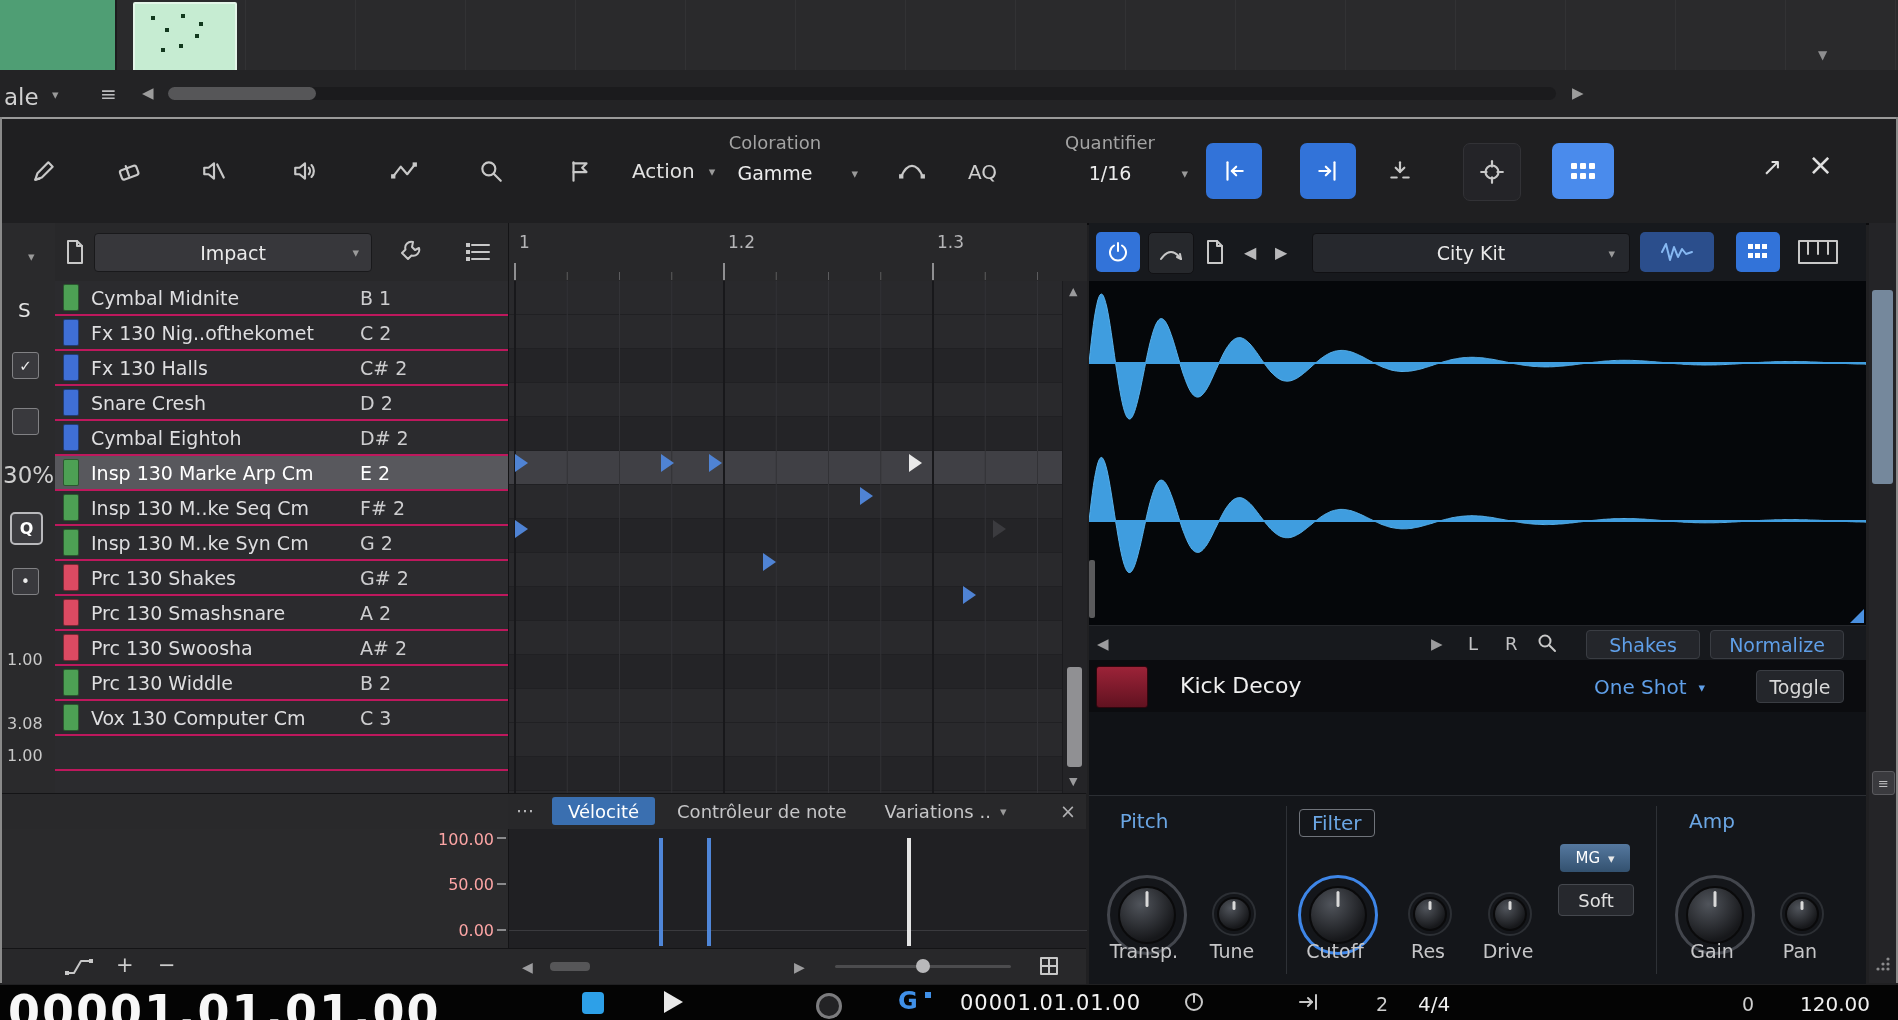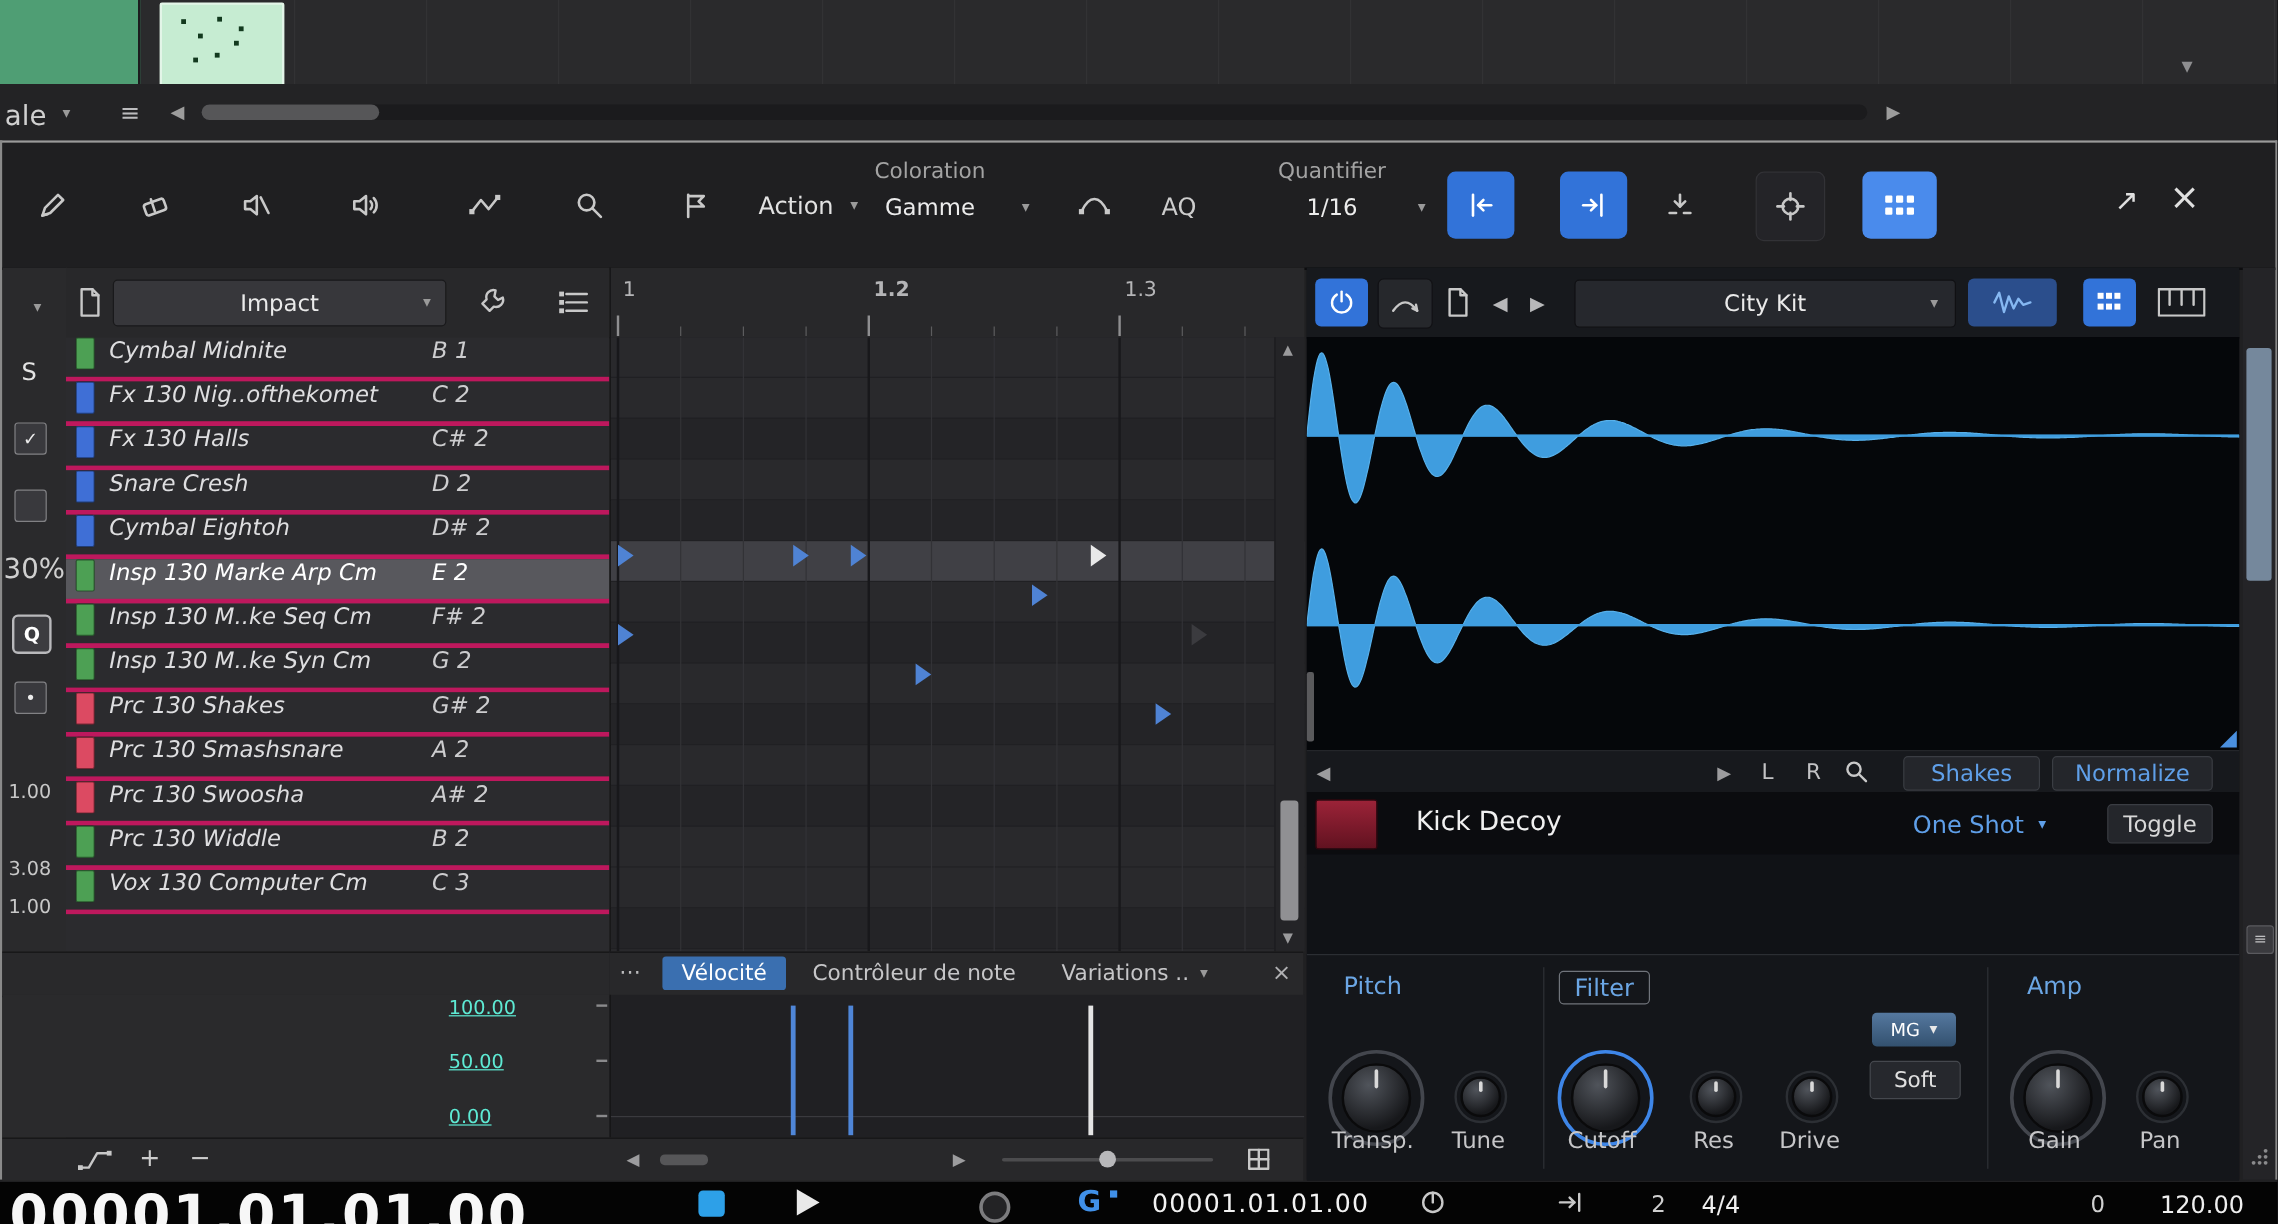--- a/index.html
+++ b/index.html
@@ -38,21 +38,21 @@
   .twolab .val{position:relative;margin-top:9px;font-size:19px;color:#ececec;}
   .twolab .val .car{position:absolute;right:2px;top:5px;}
   
   #gutter{position:absolute;left:2px;top:223px;width:53px;height:760px;background:#2a2a2c;border-right:1px solid #1a1a1c;}
   .cb{width:25px;height:25px;background:#39393d;border:1px solid #818184;border-radius:3px;display:flex;align-items:center;justify-content:center;color:#ececec;font-size:15px;}
   .qbox{width:29px;height:29px;border:2px solid #b9b9bc;border-radius:5px;background:#3c3c40;display:flex;align-items:center;justify-content:center;color:#fff;font-size:16px;font-weight:bold;}
   #listhead{position:absolute;left:55px;top:223px;width:453px;height:58px;background:#28282a;border-bottom:1px solid #141416;}
   #bank-dd{position:absolute;left:39px;top:10px;width:276px;height:37px;background:#37373b;border:1px solid #19191b;border-radius:4px;display:flex;align-items:center;justify-content:center;color:#eaeaea;font-size:19px;}
   #bank-dd .car{position:absolute;right:12px;top:12px;}
   #drum-rows{position:absolute;left:55px;top:281px;width:453px;height:512px;overflow:hidden;background:#2b2b2e;}
-  .drow{height:33px;display:flex;align-items:flex-start;padding-left:8px;background:#2b2b2e;border-bottom:4px solid #be185d;font-style:italic;}
+  .drow{height:33px;display:flex;align-items:center;padding-left:8px;background:#2b2b2e;border-bottom:2px solid #be185d;}
   .drow.sel{background:#58585d;}
   .drow.sel .dname,.drow.sel .dnote{color:#fff;}
   .chip{width:14px;height:25px;border-radius:2px;margin-right:12px;border:1px solid rgba(0,0,0,.45);flex:none;}
   .dname{flex:1;font-size:19px;color:#dedee0;white-space:nowrap;overflow:hidden;}
   .dnote{width:148px;font-size:19px;color:#cdcdcf;flex:none;}
   #ruler{position:absolute;left:508px;top:223px;width:578px;height:58px;background:#28282a;border-bottom:1px solid #141416;border-left:1px solid #141416;overflow:hidden;}
   .rlab{position:absolute;top:9px;font-size:17px;color:#b5b5b7;}
   #grid{position:absolute;left:508px;top:281px;width:578px;height:512px;background:#29292c;overflow:hidden;border-left:1px solid #141416;}
   .grow{height:33px;border-bottom:1px solid #202023;background:#29292c;}
   .grow.sharp{background:#242427;}
@@ -87,21 +87,21 @@
   .knob::after{content:"";position:absolute;left:50%;top:6%;width:3px;height:30%;background:#d9d9d9;transform:translateX(-50%);border-radius:2px;}
   .klabel{position:absolute;width:120px;text-align:center;font-size:19px;color:#c6c6c8;top:144px;}
   
   #right-rail{position:absolute;left:1869px;top:223px;width:27px;height:760px;background:#242427;}
   
   #lane-left{position:absolute;left:2px;top:793px;width:506px;height:36px;background:#29292b;border-top:1px solid #141416;border-bottom:1px solid #141416;}
   #lane-tabs{position:absolute;left:508px;top:793px;width:578px;height:36px;background:#28282a;border-top:1px solid #141416;border-bottom:1px solid #141416;}
   .ltab{height:28px;display:inline-flex;align-items:center;padding:0 16px;font-size:18px;color:#c6c6c8;gap:9px;border-radius:3px;margin-right:6px;}
   .ltab.act{background:#3a6fb0;color:#fff;}
   #scale-area{position:absolute;left:2px;top:829px;width:506px;height:119px;background:#2a2a2c;}
-  .vlab{position:absolute;right:14px;width:120px;font-size:16px;color:#5eead4;text-decoration:underline;}
+  .vlab{position:absolute;right:14px;width:120px;text-align:right;font-size:16px;color:#fca5a5;}
   .vtick{position:absolute;right:2px;width:9px;height:2px;background:#8a8a8c;}
   #lane{position:absolute;left:508px;top:829px;width:578px;height:119px;background:#202023;border-left:1px solid #141416;overflow:hidden;}
   .stem{position:absolute;width:4px;background:#4f86d8;top:9px;height:108px;}
   .stem.white{background:#e4e4e4;}
   #bottom-row{position:absolute;left:2px;top:948px;width:1084px;height:35px;background:#28282a;border-top:1px solid #141416;}
   
   #transport{position:absolute;left:0;top:985px;width:1898px;height:35px;background:#040404;overflow:hidden;}
   #big-pos{position:absolute;left:8px;top:0;width:560px;height:35px;overflow:hidden;}
   #big-pos span{display:block;margin-top:4px;font-size:46px;font-weight:bold;color:#f7f7f7;letter-spacing:2px;line-height:46px;}
   .tp-txt{position:absolute;color:#efefef;font-size:20px;top:7px;}
@@ -402,21 +402,21 @@
         <line x1="110.5" y1="49" x2="110.5" y2="57" stroke="#5c5c5e" stroke-width="1"></line>
         <line x1="162.75" y1="49" x2="162.75" y2="57" stroke="#5c5c5e" stroke-width="1"></line>
         <line x1="215" y1="40" x2="215" y2="57" stroke="#8f8f91" stroke-width="2"></line>
         <line x1="267.25" y1="49" x2="267.25" y2="57" stroke="#5c5c5e" stroke-width="1"></line>
         <line x1="319.5" y1="49" x2="319.5" y2="57" stroke="#5c5c5e" stroke-width="1"></line>
         <line x1="371.75" y1="49" x2="371.75" y2="57" stroke="#5c5c5e" stroke-width="1"></line>
         <line x1="424" y1="40" x2="424" y2="57" stroke="#8f8f91" stroke-width="2"></line>
         <line x1="476.25" y1="49" x2="476.25" y2="57" stroke="#5c5c5e" stroke-width="1"></line>
         <line x1="528.5" y1="49" x2="528.5" y2="57" stroke="#5c5c5e" stroke-width="1"></line>
       </svg>
-  <span class="rlab" style="left: 10px;">1</span><span class="rlab" style="left: 219px; font-weight: bold;">1.2</span><span class="rlab" style="left: 428px;">1.3</span></div>
+  <span class="rlab" style="left: 10px;">1</span><span class="rlab" style="left: 219px;">1.2</span><span class="rlab" style="left: 428px;">1.3</span></div>
 
   <div id="grid">
     <div id="grid-rows" style="position:absolute;left:0;top:0;width:578px;">
         <div class="grow"></div>
         <div class="grow"></div>
         <div class="grow sharp"></div>
         <div class="grow"></div>
         <div class="grow sharp"></div>
         <div class="grow sel"></div>
         <div class="grow"></div>

